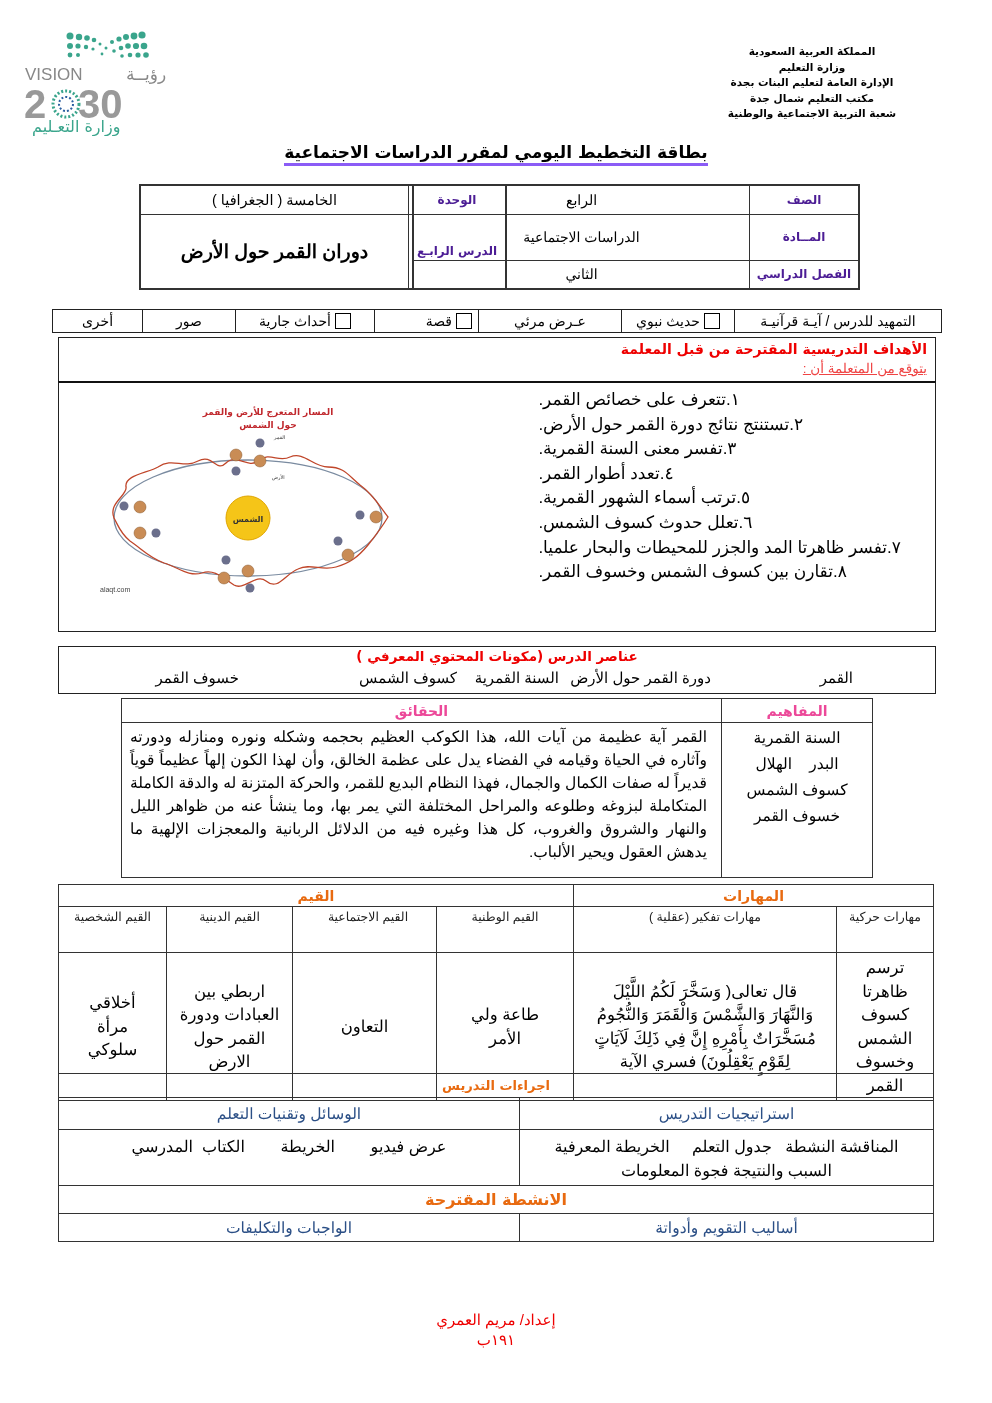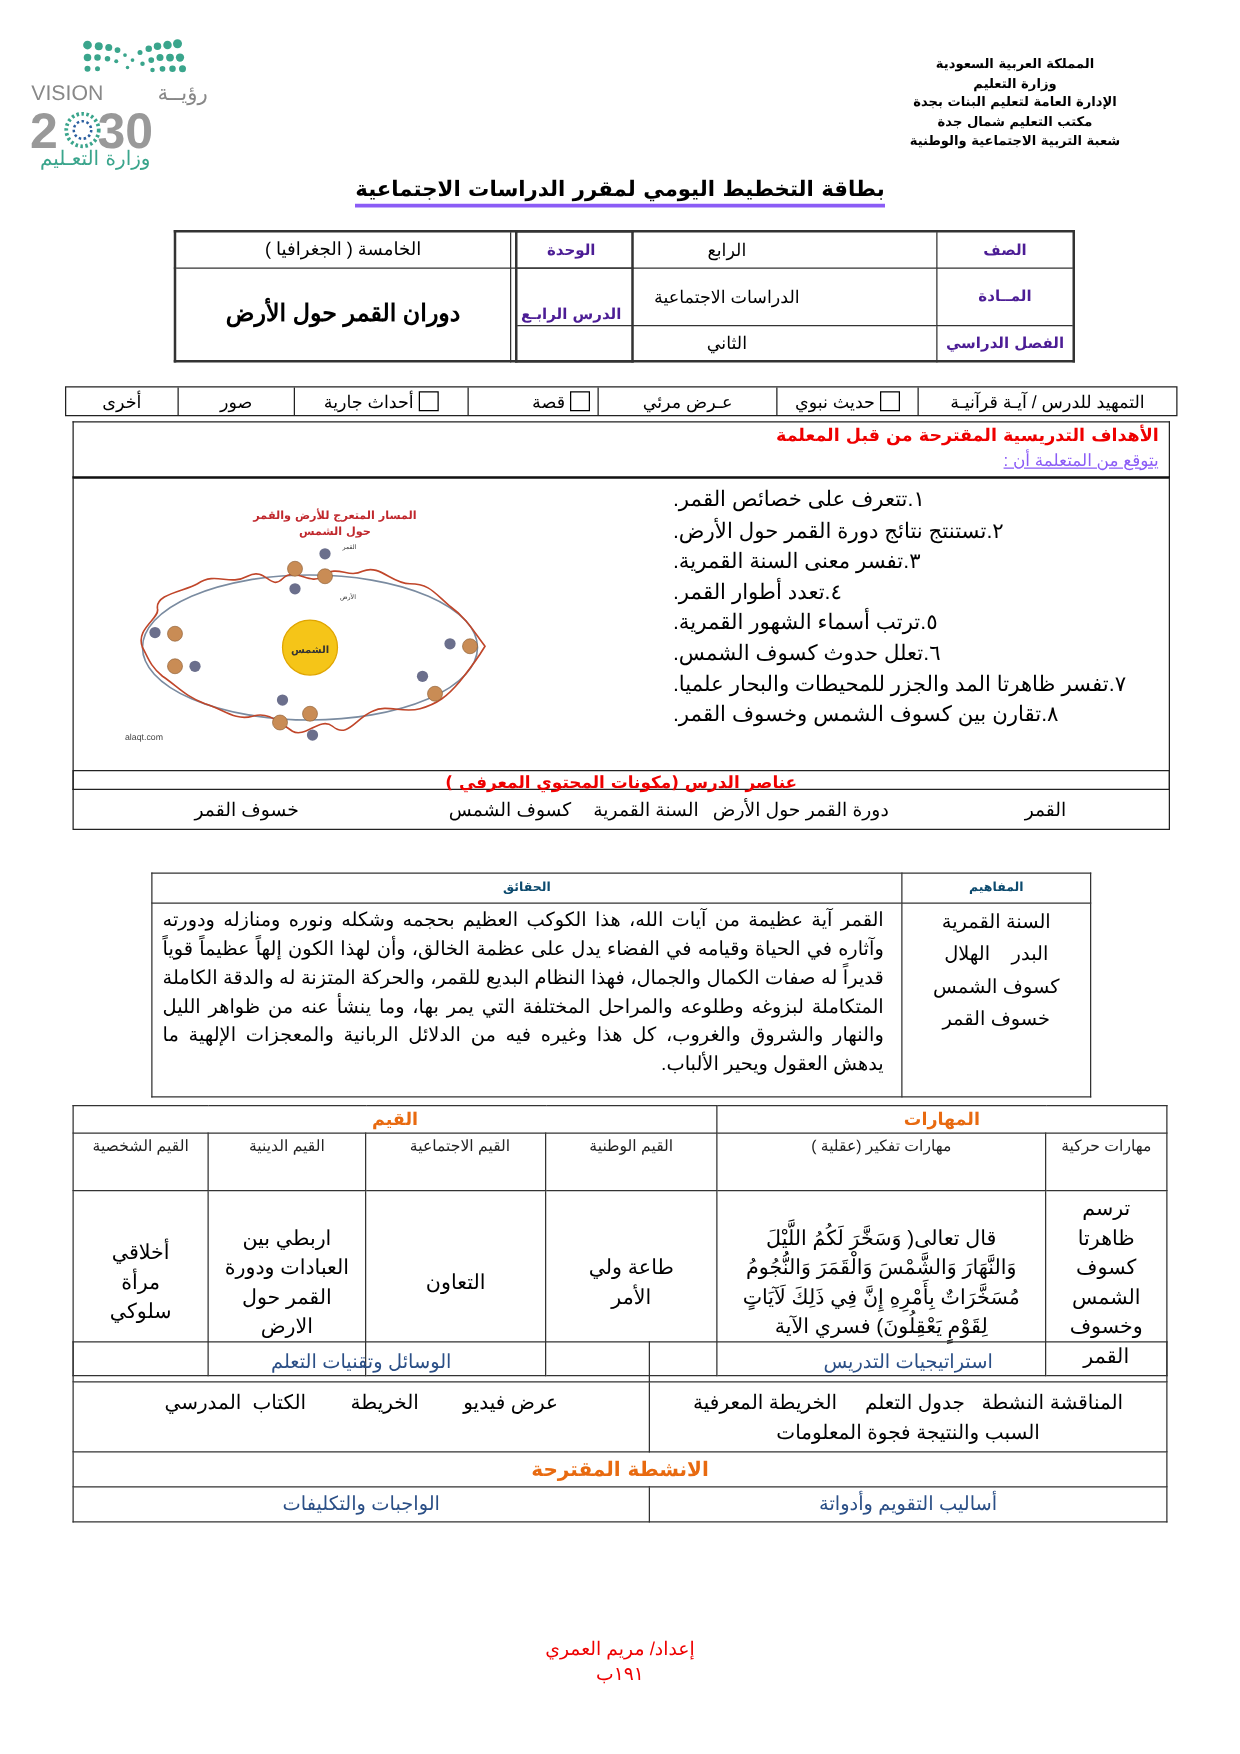--- a/index.html
+++ b/index.html
@@ -22,35 +22,35 @@
 
   
   .intro { left:52px; top:309px; width:888px; height:22px; border:1.5px solid #222; direction:rtl; display:flex; font-size:14px; }
   .intro > div { border-left:1px solid #222; display:flex; align-items:center; justify-content:center; gap:4px; }
   .intro > div:last-child { border-left:none; }
   .cb { width:16px; height:16px; border:1.5px solid #000; display:inline-block; box-sizing:border-box; }
 
   
   .obj-head { left:58px; top:337px; width:876px; height:44px; border:1.5px solid #222; border-bottom:none; }
   .obj-head .t1 { position:absolute; right:8px; top:3px; color:#e00; font-weight:bold; font-size:14px; direction:rtl; font-family:"DejaVu Sans", sans-serif;}
-  .obj-head .t2 { position:absolute; right:8px; top:22px; color:#8b5cf6; font-size:13.5px; direction:rtl; text-decoration:underline; }
+  .obj-head .t2 { position:absolute; right:8px; top:22px; color:#ef4444; font-size:13.5px; direction:rtl; text-decoration:underline; }
   .obj-body { left:58px; top:381px; width:876px; height:248px; border:1.5px solid #222; border-top:2px solid #111; }
   .obj-list { position:absolute; right:22px; top:5px; direction:rtl; font-size:17px; line-height:24.6px; text-align:left; }
   .obj-list div span.n { display:inline-block; width:26px; }
   .diagram { left:98px; top:395px; width:300px; height:215px; }
 
   
-  .elements { left:58px; top:616px; width:876px; height:46px; border:1.5px solid #222; }
+  .elements { left:58px; top:646px; width:876px; height:46px; border:1.5px solid #222; }
   .elements .h { position:absolute; left:0; right:0; top:1px; text-align:center; color:#e00; font-weight:bold; font-size:13.5px; direction:rtl; font-family:"DejaVu Sans", sans-serif;}
   .elements .items { position:absolute; top:22px; font-size:15px; direction:rtl; }
 
   
   .facts { left:121px; top:698px; width:752px; border:1.5px solid #222; }
   .facts td { border:1px solid #333; vertical-align:top; }
-  .red-h { color:#0c4a6e; font-weight:bold; font-size:10px; text-align:center; font-family:"DejaVu Sans", sans-serif; }
+  .red-h { color:#ec4899; font-weight:bold; font-size:14px; text-align:center; font-family:"DejaVu Sans", sans-serif; }
   .facts .txt { direction:rtl; font-size:15.5px; line-height:23px; text-align:justify; text-align-last:right; padding:2px 14px 2px 8px; }
   .facts .concepts { direction:rtl; font-size:15.5px; line-height:26px; text-align:center; padding-top:2px; }
 
   
   .sv { left:58px; top:884px; width:876px; border:1.5px solid #222; }
   .sv td { border:1px solid #333; text-align:center; vertical-align:top; direction:rtl; }
   .org-h { color:#e86a10; font-weight:bold; font-size:14px; font-family:"DejaVu Sans", sans-serif; }
   .sub-h { font-size:12.5px; color:#222; line-height:17px; padding-top:2px; }
   .sv .big { font-size:16.5px; line-height:23.5px; vertical-align:middle; padding:3px 4px; }
 
@@ -273,20 +273,23 @@
     <td class="big">التعاون</td>
     <td class="big" style="padding:3px 30px;">طاعة ولي الأمر</td>
     <td class="big" style="padding:3px 20px;">قال تعالى( وَسَخَّرَ لَكُمُ اللَّيْلَ وَالنَّهَارَ وَالشَّمْسَ وَالْقَمَرَ وَالنُّجُومُ مُسَخَّرَاتٌ بِأَمْرِهِ إِنَّ فِي ذَلِكَ لَآيَاتٍ لِقَوْمٍ يَعْقِلُونَ) فسري الآية</td>
     <td class="big" style="padding:3px 10px;">ترسم ظاهرتا كسوف الشمس وخسوف القمر</td>
   </tr>
 </tbody>
   </table>
 
 <table class="abs proc">
   <tbody>
+      <tr style="height:24px;">
+    <td colspan="2" class="org-h" style="font-size:13px;">اجراءات التدريس</td>
+  </tr>
   <tr style="height:32px;padding-left:44px;">
     <td class="blue-h" style="width:460px;">الوسائل وتقنيات التعلم</td>
     <td class="blue-h">استراتيجيات التدريس</td>
   </tr>
   <tr style="height:56px;">
     <td class="cell" style="white-space:pre; vertical-align:top; padding-top:5px;">عرض فيديو        الخريطة        الكتاب  المدرسي</td>
     <td class="cell" style="vertical-align:top; padding-top:5px;">
       <div style="white-space:pre;">المناقشة النشطة   جدول التعلم     الخريطة المعرفية</div>
       <div>السبب والنتيجة  فجوة المعلومات</div>
     </td>

